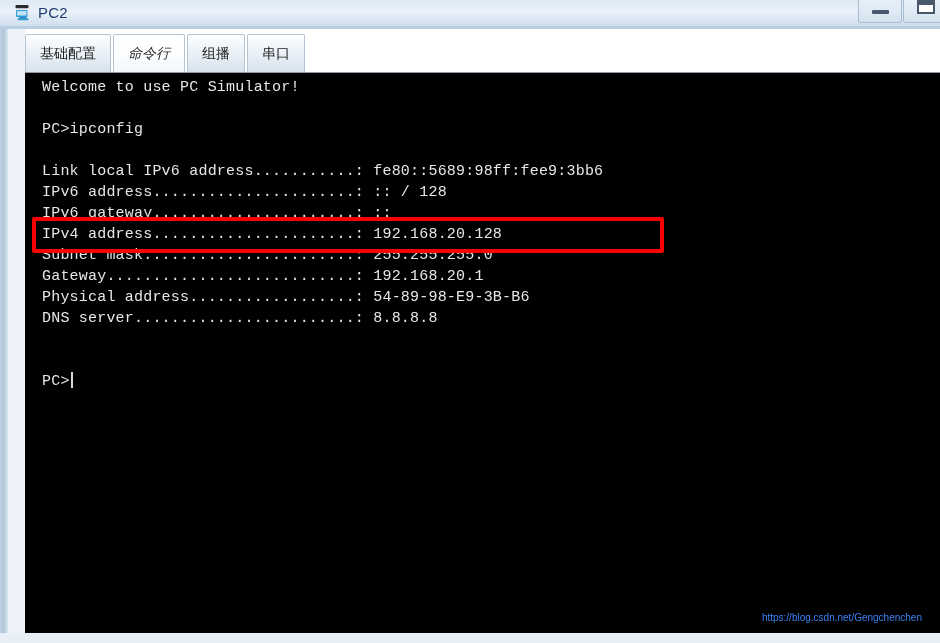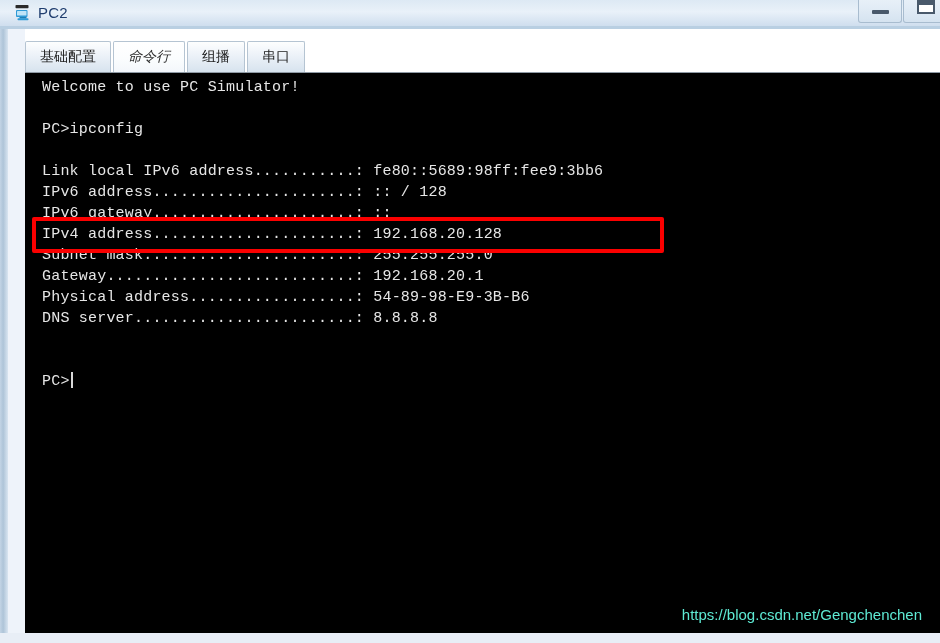--- a/index.html
+++ b/index.html
@@ -126,21 +126,21 @@
 
   
   .tabstrip {
     position: absolute;
     left: 25px; top: 40px;
     height: 32px;
     display: flex;
     align-items: flex-end;
   }
   .tab {
-    height: 31px;
+    height: 38px;
     min-width: 30px;
     padding: 0 14px;
     box-sizing: border-box;
     display: flex;
     align-items: center;
     justify-content: center;
     font-family: "Liberation Sans", sans-serif;
     font-size: 14px;
     color: #1a1a1a;
     border: 1px solid #b5c4d2;
@@ -208,22 +208,22 @@
     border-radius: 2px;
     pointer-events: none;
   }
 
   
   .watermark {
     position: absolute;
     right: 18px;
     bottom: 10px;
     font-family: "Liberation Sans", sans-serif;
-    font-size: 15px;
-    color: #5eead4;
+    font-size: 10px;
+    color: #3b82f6;
     white-space: nowrap;
   }
 </style>
 </head>
 <body>
 
 <div id="app-window">
 
   <div class="win-frame-left"></div>
   <div class="win-frame-left2"></div>

